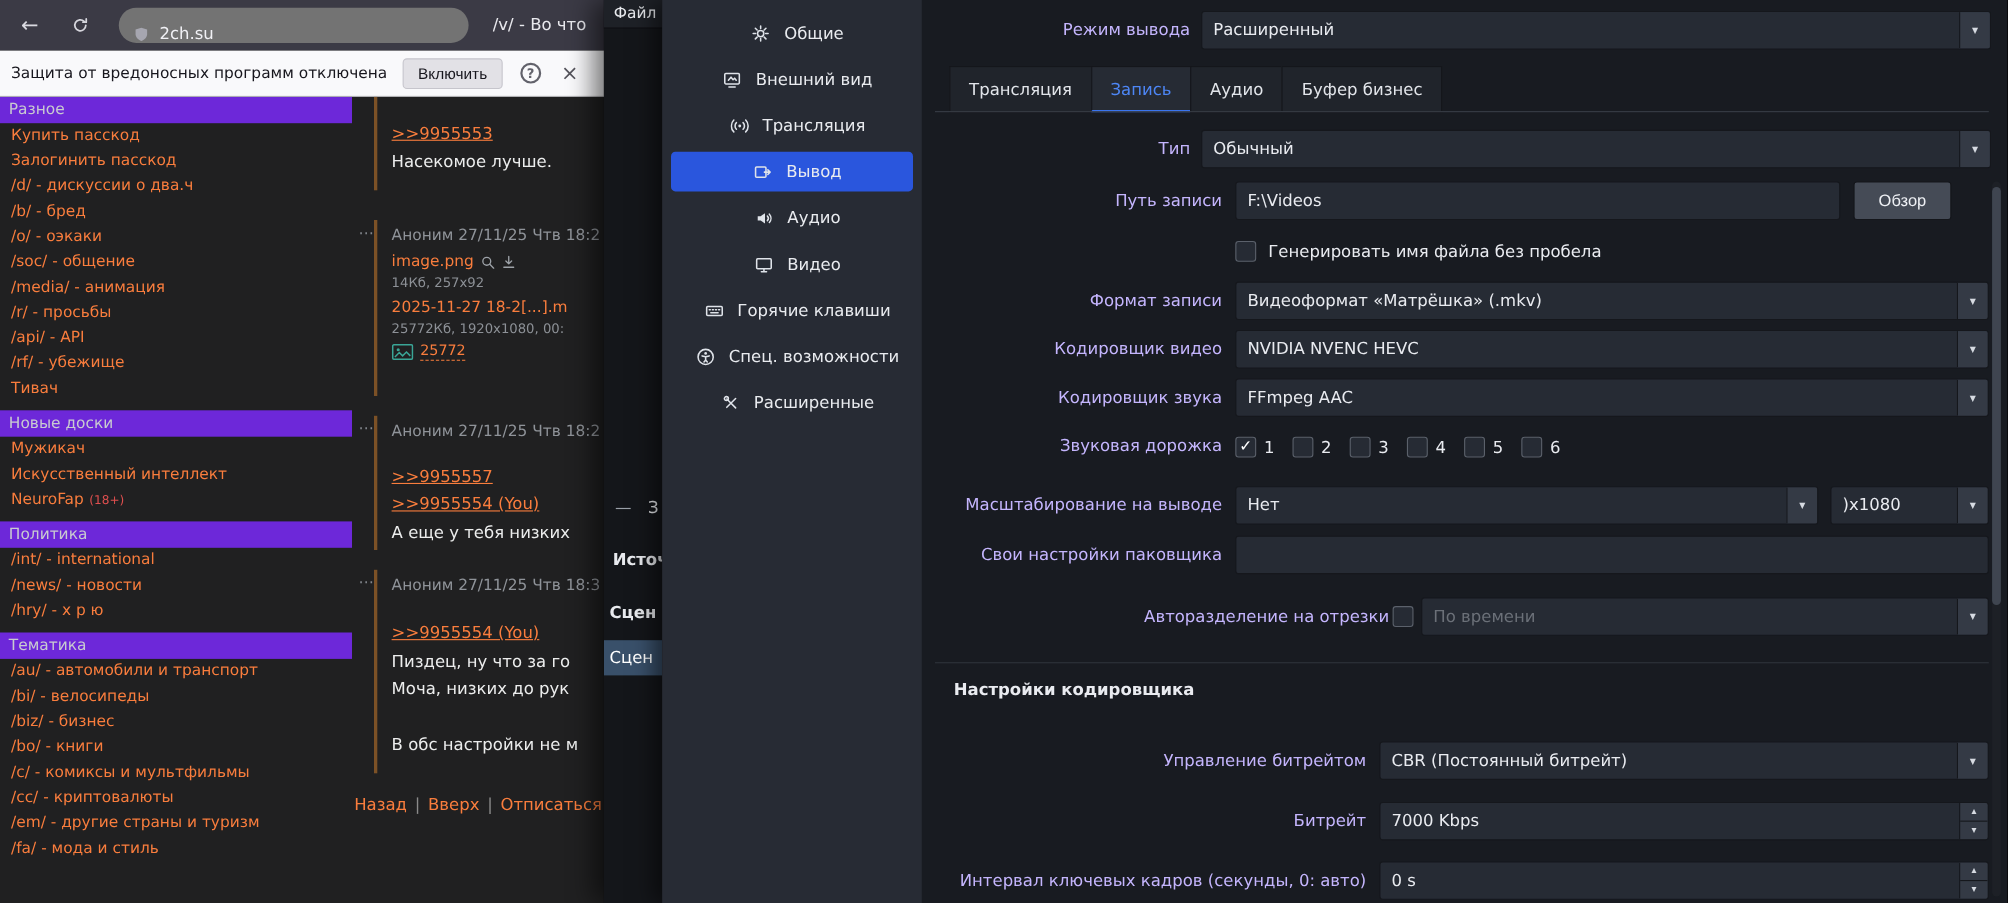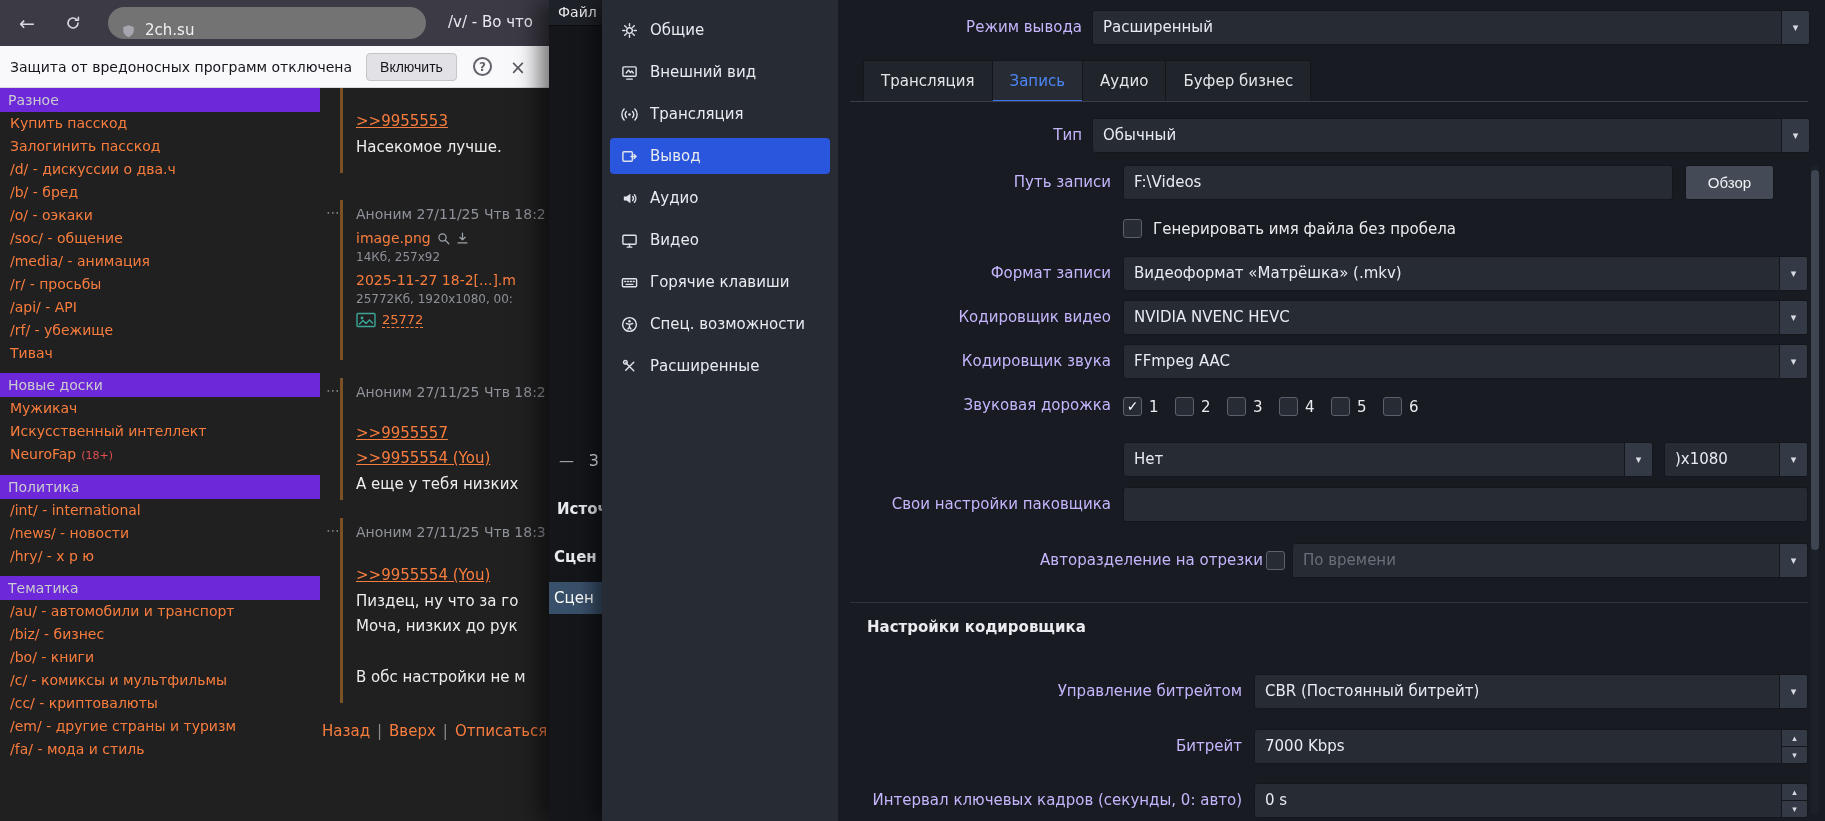--- a/index.html
+++ b/index.html
@@ -63,21 +63,21 @@
   .strip-sources { position:absolute; top:500px; left:8px; font-weight:bold; color:#e8eaee; font-size:15px; white-space:nowrap; }
   .strip-scenes { position:absolute; top:548px; left:5px; font-weight:bold; color:#e8eaee; font-size:15px; white-space:nowrap; }
   .strip-scene-sel { position:absolute; top:582px; left:0; width:53px; height:32px; background:#39506a;
                      color:#fff; font-size:15px; line-height:32px; padding-left:5px; white-space:nowrap; overflow:hidden; }
 
   .dialog { position:absolute; left:53px; top:0; width:1223px; height:821px; background:#181b21;
             box-shadow:-8px 0 18px rgba(0,0,0,.5); }
   .dlg-nav { position:absolute; left:0; top:0; width:236px; height:821px; background:#272b34; }
   .nav-item { position:absolute; left:8px; width:220px; height:36px; border-radius:4px;
               display:flex; align-items:center; gap:12px; padding-left:10px; color:#e9ebef; font-size:15px;
-              white-space:nowrap; }
+              white-space:nowrap;justify-content:center; }
   .nav-item.selected { background:#2a56dd; }
   .nav-ic { width:18px; height:18px; flex:none; display:flex; align-items:center; justify-content:center; }
   .nav-ic svg { width:17px; height:17px; stroke:#dfe3e9; stroke-width:1.5; fill:none;
                 stroke-linecap:round; stroke-linejoin:round; }
 
   .dlg-content { position:absolute; left:236px; top:0; width:987px; height:821px; }
   .lbl { position:absolute; color:#c4b5fd; font-size:15px; text-align:right; white-space:nowrap;
          height:35px; line-height:35px; }
   .field { position:absolute; height:35px; background:#262b34; border:1px solid #15171c; border-radius:3px;
            color:#e9ebf0; font-size:15px; line-height:33px; padding-left:10px; white-space:nowrap; overflow:hidden; }
@@ -156,20 +156,21 @@
         <div class="board-link">Искусственный интеллект</div>
         <div class="board-link"><span>NeuroFap</span><span class="badge18">(18+)</span></div>
 
         <div class="board-sec-title">Политика</div>
         <div class="board-link">/int/ - international</div>
         <div class="board-link">/news/ - новости</div>
         <div class="board-link">/hry/ - х р ю</div>
 
         <div class="board-sec-title">Тематика</div>
         <div class="board-link">/au/ - автомобили и транспорт</div>
+        <div class="board-link">/bi/ - велосипеды</div>
         <div class="board-link">/biz/ - бизнес</div>
         <div class="board-link">/bo/ - книги</div>
         <div class="board-link">/c/ - комиксы и мультфильмы</div>
         <div class="board-link">/cc/ - криптовалюты</div>
         <div class="board-link">/em/ - другие страны и туризм</div>
         <div class="board-link">/fa/ - мода и стиль</div>
       </aside>
 
       <main class="thread">
 
@@ -384,20 +385,21 @@
         <span class="chk-lbl" style="left:363px;top:398px">2</span>
         <span class="chk" style="left:389px;top:397px"></span>
         <span class="chk-lbl" style="left:415px;top:398px">3</span>
         <span class="chk" style="left:441px;top:397px"></span>
         <span class="chk-lbl" style="left:467px;top:398px">4</span>
         <span class="chk" style="left:493px;top:397px"></span>
         <span class="chk-lbl" style="left:519px;top:398px">5</span>
         <span class="chk" style="left:545px;top:397px"></span>
         <span class="chk-lbl" style="left:571px;top:398px">6</span>
 
+        <span class="lbl" style="left:0;width:273px;top:442px">Масштабирование на выводе</span>
         <div class="field" style="left:285px;top:442px;width:530px">
           <span>Нет</span>
           <span class="arr"><span>▾</span></span>
         </div>
         <div class="field" style="left:826px;top:442px;width:144px">
           <span>)x1080</span>
           <span class="arr"><span>▾</span></span>
         </div>
 
         <span class="lbl" style="left:0;width:273px;top:487px">Свои настройки паковщика</span>

